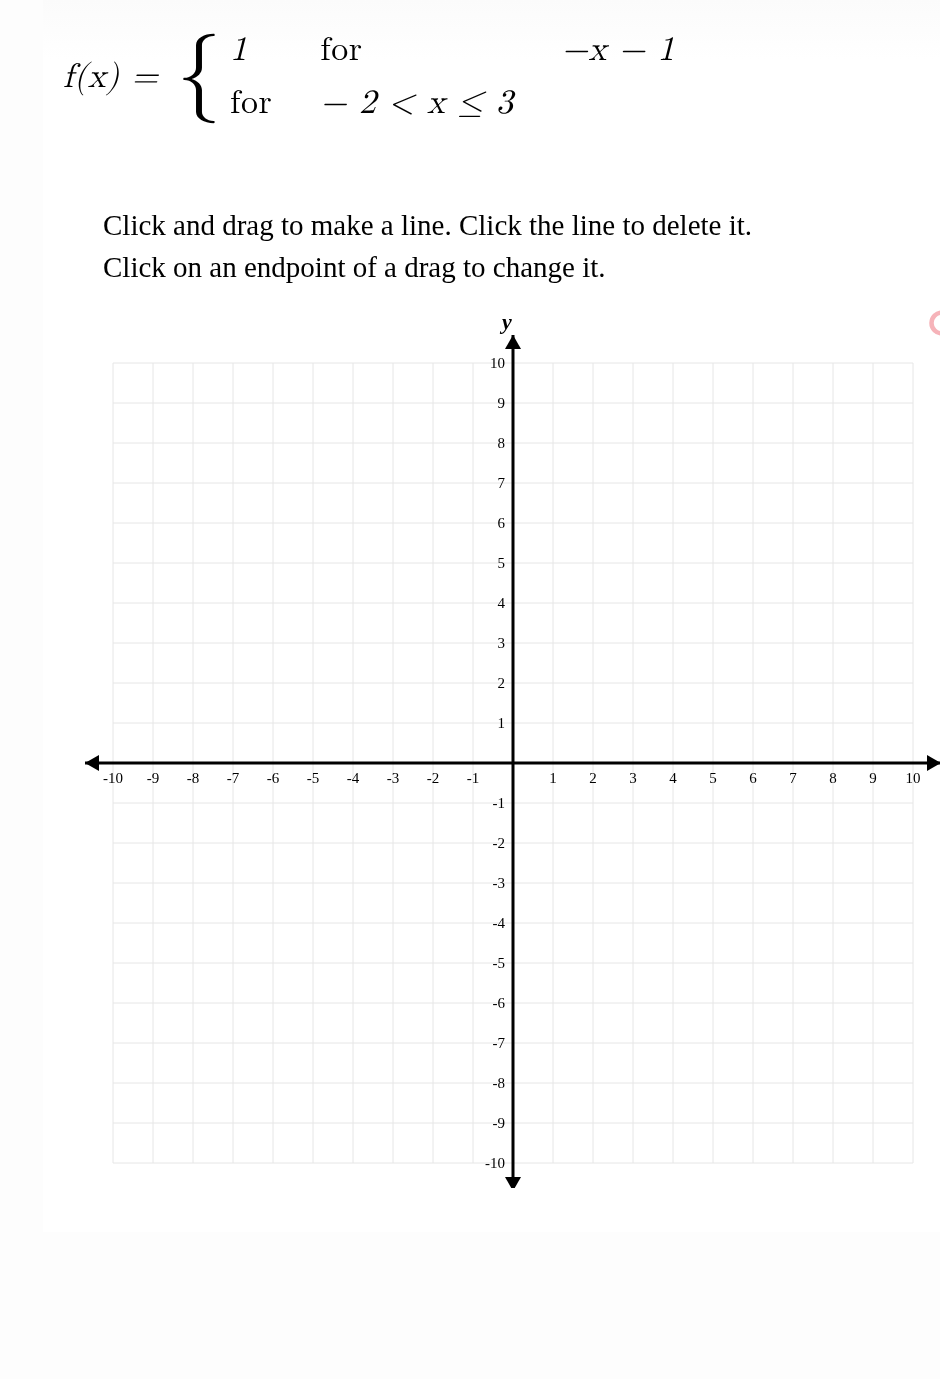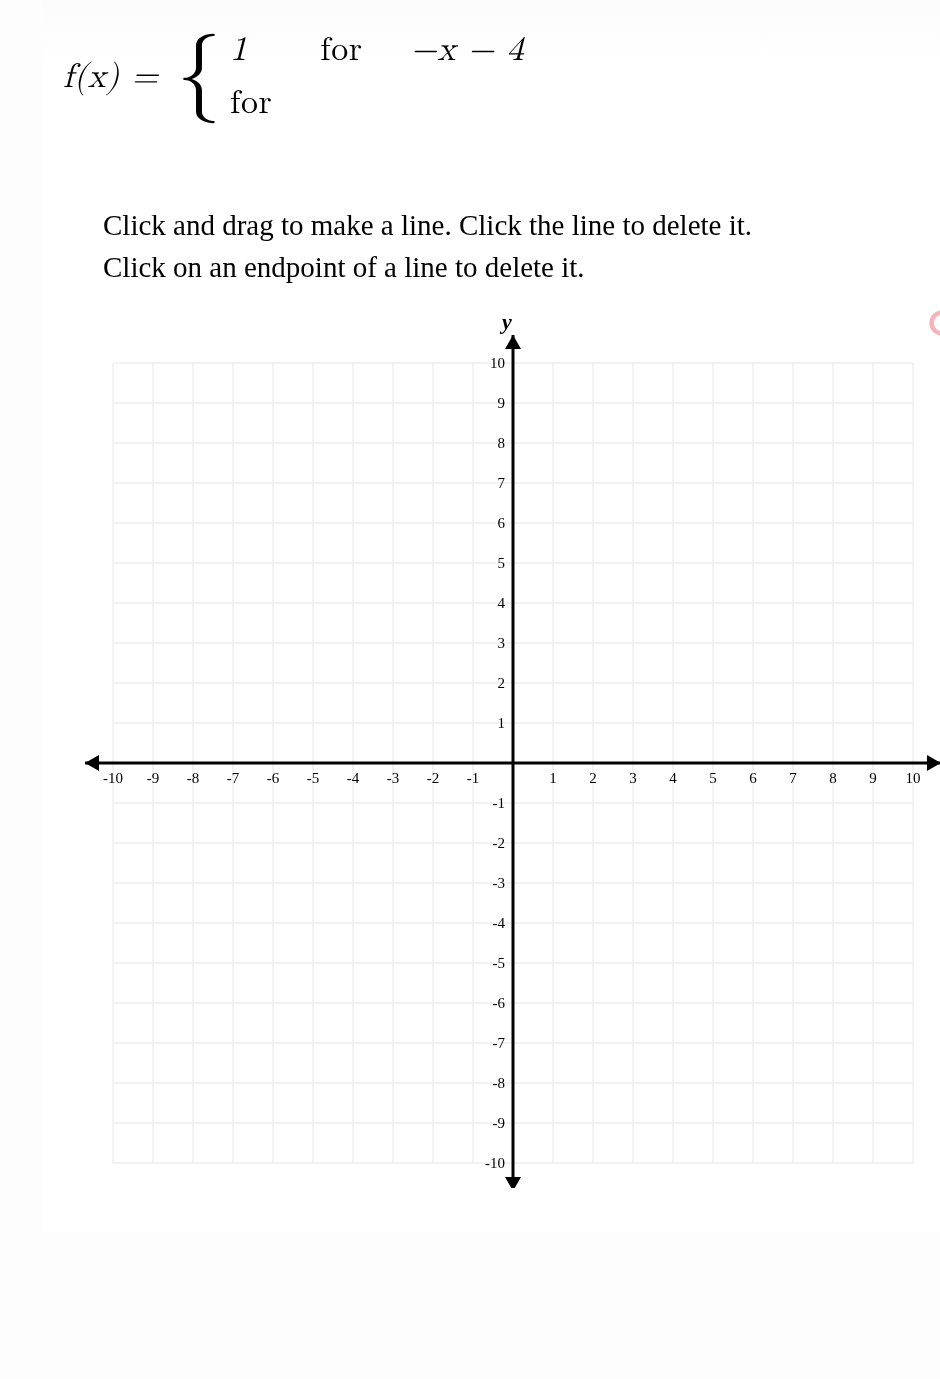--- a/index.html
+++ b/index.html
@@ -86,28 +86,29 @@
 
 <div class="page">
 
   <div class="formula">
     <span class="lhs">f(x) =</span>
     <span class="brace">{</span>
     <div class="cases">
       <span>1</span>
       <span class="for">for</span>
 
-      <span>−x − 4</span>
+      <span>−x − 1</span>
       <span class="for">for</span>
+      <span>− 2 &lt; x ≤ 3</span>
     </div>
   </div>
 
   <div class="instructions">
     <div>Click and drag to make a line. Click the line to delete it.</div>
-    <div>Click on an endpoint of a line to delete it.</div>
+    <div>Click on an endpoint of a drag to change it.</div>
   </div>
 
   <div class="graph-wrap">
     <div class="zoom-icon">
       <svg viewBox="0 0 24 24" fill="none" stroke-width="3" stroke-linecap="round">
         <circle cx="10" cy="10" r="7"></circle>
         <line x1="15.5" y1="15.5" x2="22" y2="22"></line>
       </svg>
     </div>
 

